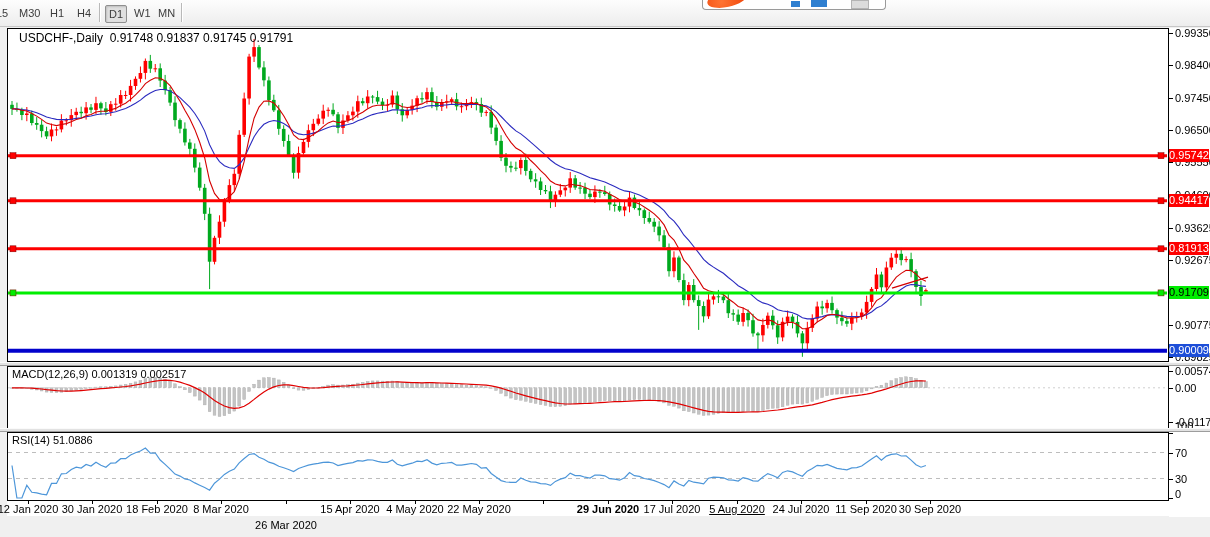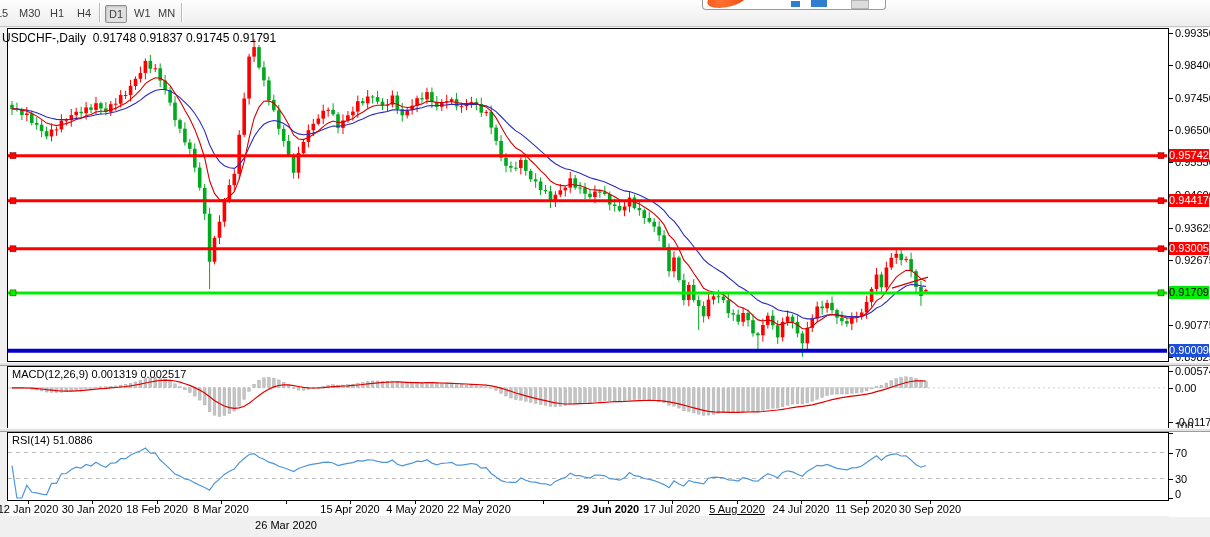--- a/index.html
+++ b/index.html
@@ -662,27 +662,27 @@
         <rect x="916.5" y="14.7" width="2.8" height="6.1" fill="#c4c4c4" stroke="#ababab" stroke-width="0.4"></rect>
       </g>
       <polyline points="4.0,20.8 8.9,20.8 13.9,20.9 18.8,21.0 23.8,21.2 28.7,21.6 33.6,22.0 38.6,22.7 43.5,23.2 48.5,23.7 53.4,24.0 58.3,24.1 63.3,24.1 68.2,23.9 73.2,23.6 78.1,23.2 83.0,22.7 88.0,22.2 92.9,21.7 97.9,21.4 102.8,20.9 107.7,20.5 112.7,20.0 117.6,19.5 122.6,18.8 127.5,18.0 132.4,17.1 137.4,16.0 142.3,15.0 147.3,14.1 152.2,13.5 157.1,13.2 162.1,13.4 167.0,14.0 172.0,15.1 176.9,16.7 181.8,18.4 186.8,20.6 191.7,23.1 196.7,26.0 201.6,29.8 206.5,33.4 211.5,36.6 216.4,39.0 221.4,40.6 226.3,41.3 231.2,40.8 236.2,39.2 241.1,36.2 246.1,32.4 251.0,28.5 255.9,25.0 260.9,22.1 265.8,19.9 270.8,18.5 275.7,17.9 280.6,17.9 285.6,18.7 290.5,19.5 295.5,20.3 300.4,20.8 305.3,21.0 310.3,20.9 315.2,20.6 320.2,20.1 325.1,19.6 330.0,19.3 335.0,19.0 339.9,18.8 344.9,18.4 349.8,18.0 354.7,17.5 359.7,16.9 364.6,16.3 369.6,15.8 374.5,15.5 379.4,15.2 384.4,15.0 389.3,14.9 394.3,15.1 399.2,15.3 404.1,15.6 409.1,15.7 414.0,15.8 419.0,15.7 423.9,15.7 428.8,15.8 433.8,16.0 438.7,16.2 443.7,16.3 448.6,16.5 453.5,16.8 458.5,17.0 463.4,17.3 468.4,17.5 473.3,17.8 478.2,18.2 483.2,18.9 488.1,19.8 493.1,21.1 498.0,22.7 502.9,24.3 507.9,26.0 512.8,27.4 517.8,28.8 522.7,30.1 527.6,31.4 532.6,32.6 537.5,33.7 542.5,34.9 547.4,35.8 552.3,36.5 557.3,37.0 562.2,37.0 567.2,36.9 572.1,36.7 577.0,36.5 582.0,36.3 586.9,36.0 591.9,35.7 596.8,35.3 601.7,35.0 606.7,34.7 611.6,34.6 616.6,34.5 621.5,34.1 626.4,33.9 631.4,33.6 636.3,33.5 641.3,33.4 646.2,33.5 651.1,33.7 656.1,34.1 661.0,34.9 666.0,35.8 670.9,36.8 675.8,38.2 680.8,39.5 685.7,40.8 690.7,42.1 695.6,43.3 700.5,44.3 705.5,44.9 710.4,45.2 715.4,45.2 720.3,45.3 725.2,45.3 730.2,45.3 735.1,45.2 740.1,45.0 745.0,44.8 749.9,44.8 754.9,44.5 759.8,44.0 764.8,43.5 769.7,43.0 774.6,42.3 779.6,41.5 784.5,40.6 789.5,39.8 794.4,39.3 799.3,38.6 804.3,37.8 809.2,36.6 814.2,35.4 819.1,34.0 824.0,32.7 829.0,31.6 833.9,30.7 838.9,29.9 843.8,29.2 848.7,28.6 853.7,27.9 858.6,27.1 863.6,26.1 868.5,24.7 873.4,23.4 878.4,21.9 883.3,20.3 888.3,18.5 893.2,17.0 898.1,15.5 903.1,14.5 908.0,13.9 913.0,13.8 917.9,14.0" fill="none" stroke="#e00000" stroke-width="1.2"></polyline>
     </svg>
   <svg id="rsiSvg" style="left:8px;top:433px" width="1159" height="66">
       <line x1="0" x2="1159" y1="19.5" y2="19.5" stroke="#bdbdbd" stroke-dasharray="4,4"></line>
       <line x1="0" x2="1159" y1="45.5" y2="45.5" stroke="#bdbdbd" stroke-dasharray="4,4"></line>
       <polyline points="4.0,32.5 8.9,65.0 13.9,65.0 18.8,52.2 23.8,59.3 28.7,59.8 33.6,61.1 38.6,61.8 43.5,50.4 48.5,50.4 53.4,40.8 58.3,40.5 63.3,36.5 68.2,34.2 73.2,35.0 78.1,31.5 83.0,33.0 88.0,29.2 92.9,32.3 97.9,34.3 102.8,30.1 107.7,29.8 112.7,25.7 117.6,25.7 122.6,22.0 127.5,19.7 132.4,18.0 137.4,15.1 142.3,20.1 147.3,20.0 152.2,27.0 157.1,31.4 162.1,36.1 167.0,41.1 172.0,43.1 176.9,45.9 181.8,47.0 186.8,49.9 191.7,52.2 196.7,54.5 201.6,57.2 206.5,50.2 211.5,46.1 216.4,41.4 221.4,38.2 226.3,36.1 231.2,29.8 236.2,25.5 241.1,21.5 246.1,20.7 251.0,24.2 255.9,26.2 260.9,29.2 265.8,30.6 270.8,33.2 275.7,34.8 280.6,36.5 285.6,38.6 290.5,35.5 295.5,33.8 300.4,32.1 305.3,31.2 310.3,30.4 315.2,29.3 320.2,29.1 325.1,30.0 330.0,32.6 335.0,31.3 339.9,30.3 344.9,29.6 349.8,27.7 354.7,28.2 359.7,26.9 364.6,27.0 369.6,28.3 374.5,29.4 379.4,29.3 384.4,27.0 389.3,31.2 394.3,32.9 399.2,31.4 404.1,30.2 409.1,28.2 414.0,28.6 419.0,26.7 423.9,30.1 428.8,31.8 433.8,30.3 438.7,30.0 443.7,29.4 448.6,32.2 453.5,32.1 458.5,31.3 463.4,30.5 468.4,31.3 473.3,35.1 478.2,34.7 483.2,40.5 488.1,44.1 493.1,47.6 498.0,49.0 502.9,49.3 507.9,49.4 512.8,45.0 517.8,47.3 522.7,48.8 527.6,49.2 532.6,50.6 537.5,50.8 542.5,52.4 547.4,48.4 552.3,46.1 557.3,44.7 562.2,40.1 567.2,42.6 572.1,42.6 577.0,44.2 582.0,45.0 586.9,42.0 591.9,42.2 596.8,42.8 601.7,45.7 606.7,46.1 611.6,47.2 616.6,44.7 621.5,39.5 626.4,42.7 631.4,43.4 636.3,45.5 641.3,46.4 646.2,47.6 651.1,49.5 656.1,51.6 661.0,54.7 666.0,47.9 670.9,51.0 675.8,53.0 680.8,47.4 685.7,49.2 690.7,49.8 695.6,50.9 700.5,45.2 705.5,44.2 710.4,44.3 715.4,44.8 720.3,46.9 725.2,47.1 730.2,48.1 735.1,44.6 740.1,45.9 745.0,47.9 749.9,48.2 754.9,44.0 759.8,40.6 764.8,42.5 769.7,44.7 774.6,39.4 779.6,37.8 784.5,38.9 789.5,41.3 794.4,43.2 799.3,38.2 804.3,35.5 809.2,32.3 814.2,32.8 819.1,31.4 824.0,33.4 829.0,35.3 833.9,36.2 838.9,36.9 843.8,34.9 848.7,34.6 853.7,33.0 858.6,29.6 863.6,26.0 868.5,22.7 873.4,27.3 878.4,23.1 883.3,21.4 888.3,20.8 893.2,23.0 898.1,22.8 903.1,27.1 908.0,31.8 913.0,34.2 917.9,32.5" fill="none" stroke="#4d96d9" stroke-width="1.2"></polyline>
     </svg>
 
-  <div class="paneltitle" style="left:2px;top:31px"><span>USDCHF-,Daily</span>  <span>0.91748 0.91837 0.91745 0.91791</span></div>
+  <div class="paneltitle" style="left:19px;top:31px"><span>USDCHF-,Daily</span>  <span>0.91748 0.91837 0.91745 0.91791</span></div>
   <div class="indlabel" style="left:12px;top:368px"><span>MACD(12,26,9)</span> <span>0.001319 0.002517</span></div>
   <div class="indlabel" style="left:12px;top:434px"><span>RSI(14)</span> <span>51.0886</span></div>
 
   <div class="badge" id="badge0" style="top: 148.721px; background: rgb(254, 0, 0); color: rgb(255, 255, 255);">0.95742</div>
   <div class="badge" id="badge1" style="top: 193.789px; background: rgb(254, 0, 0); color: rgb(255, 255, 255);">0.94417</div>
-  <div class="badge" id="badge2" style="top: 241.816px; background: rgb(254, 0, 0); color: rgb(255, 255, 255);">0.93005</div>
+  <div class="badge" id="badge2" style="top: 241.816px; background: rgb(254, 0, 0); color: rgb(255, 255, 255);">0.81913</div>
   <div class="badge" id="badge3" style="top: 285.898px; background: rgb(0, 238, 0); color: rgb(0, 0, 0);">0.91709</div>
   <div class="badge" id="badge4" style="top: 343.721px; background: #1d4ed8; color: rgb(255, 255, 255);">0.90009</div>
 
 
 <div class="ytickmark" style="top: 33px;"></div>
     <div class="ytick" style="top: 27px;">0.99350</div>
     <div class="ytickmark" style="top: 65px;"></div>
     <div class="ytick" style="top: 59px;">0.98400</div>
     <div class="ytickmark" style="top: 98px;"></div>
     <div class="ytick" style="top: 92px;">0.97450</div>

